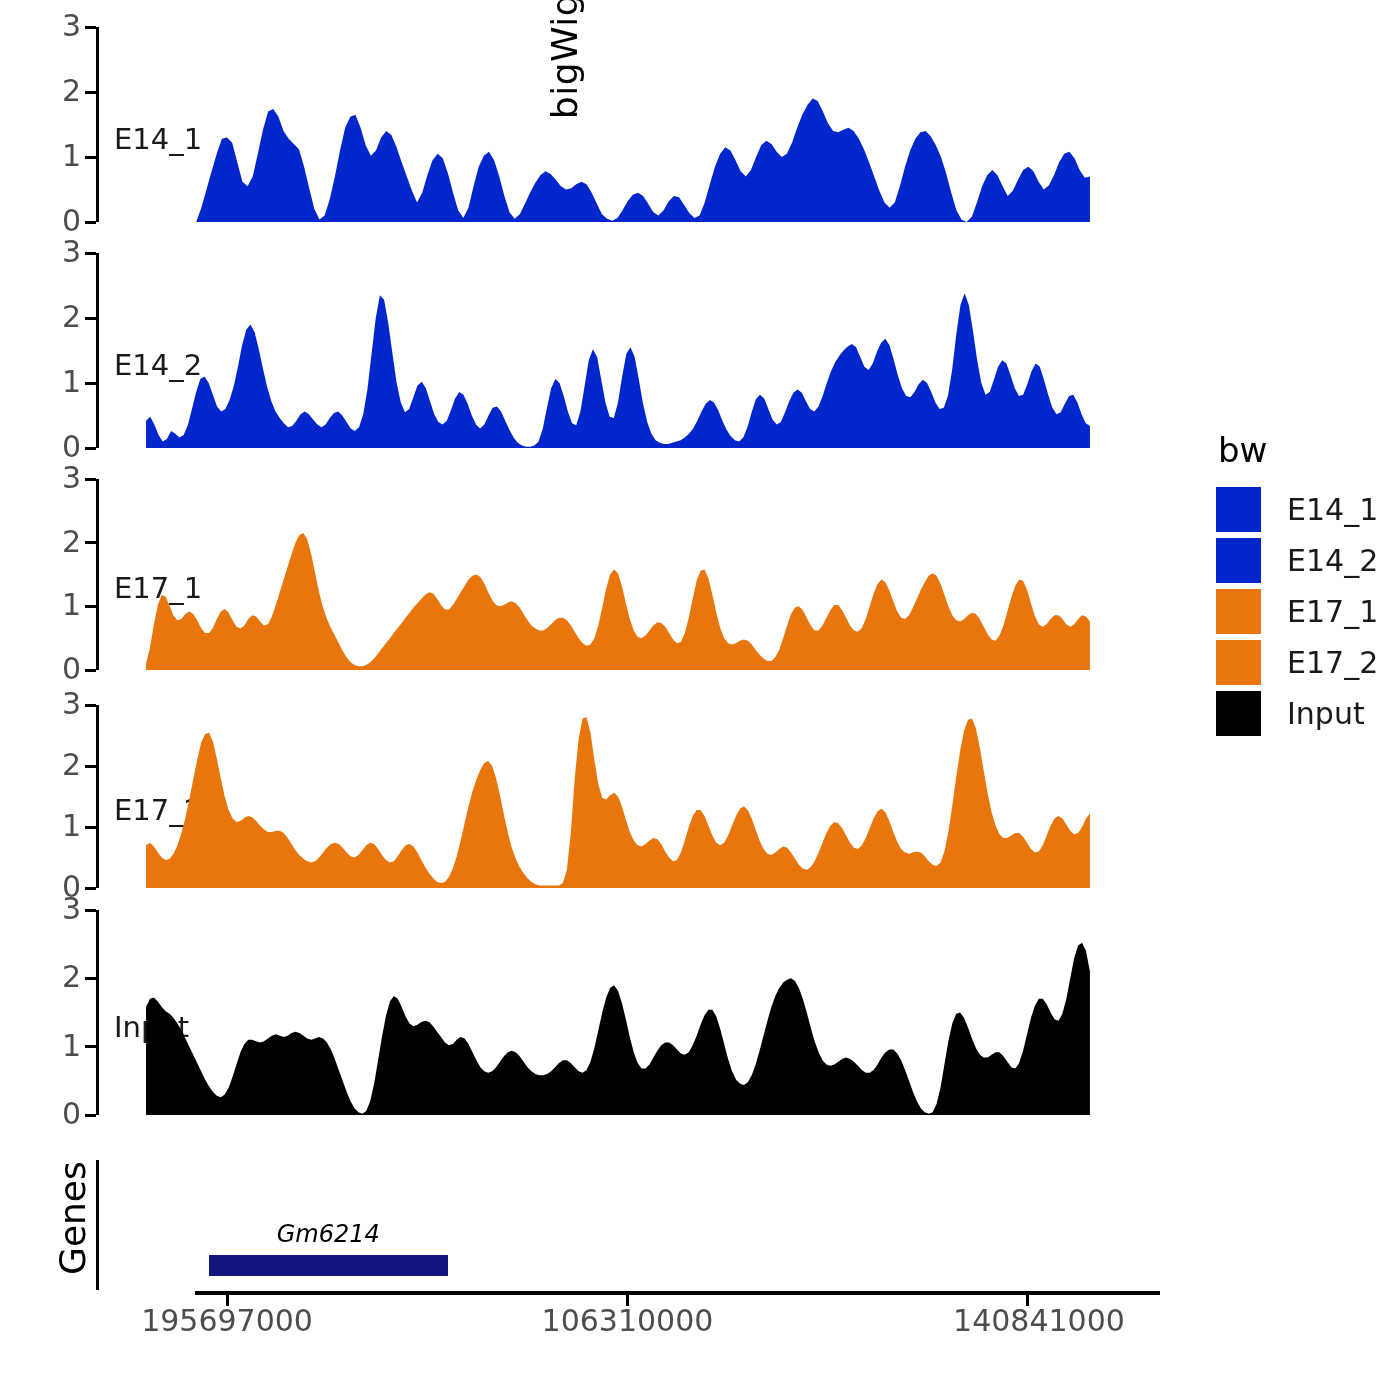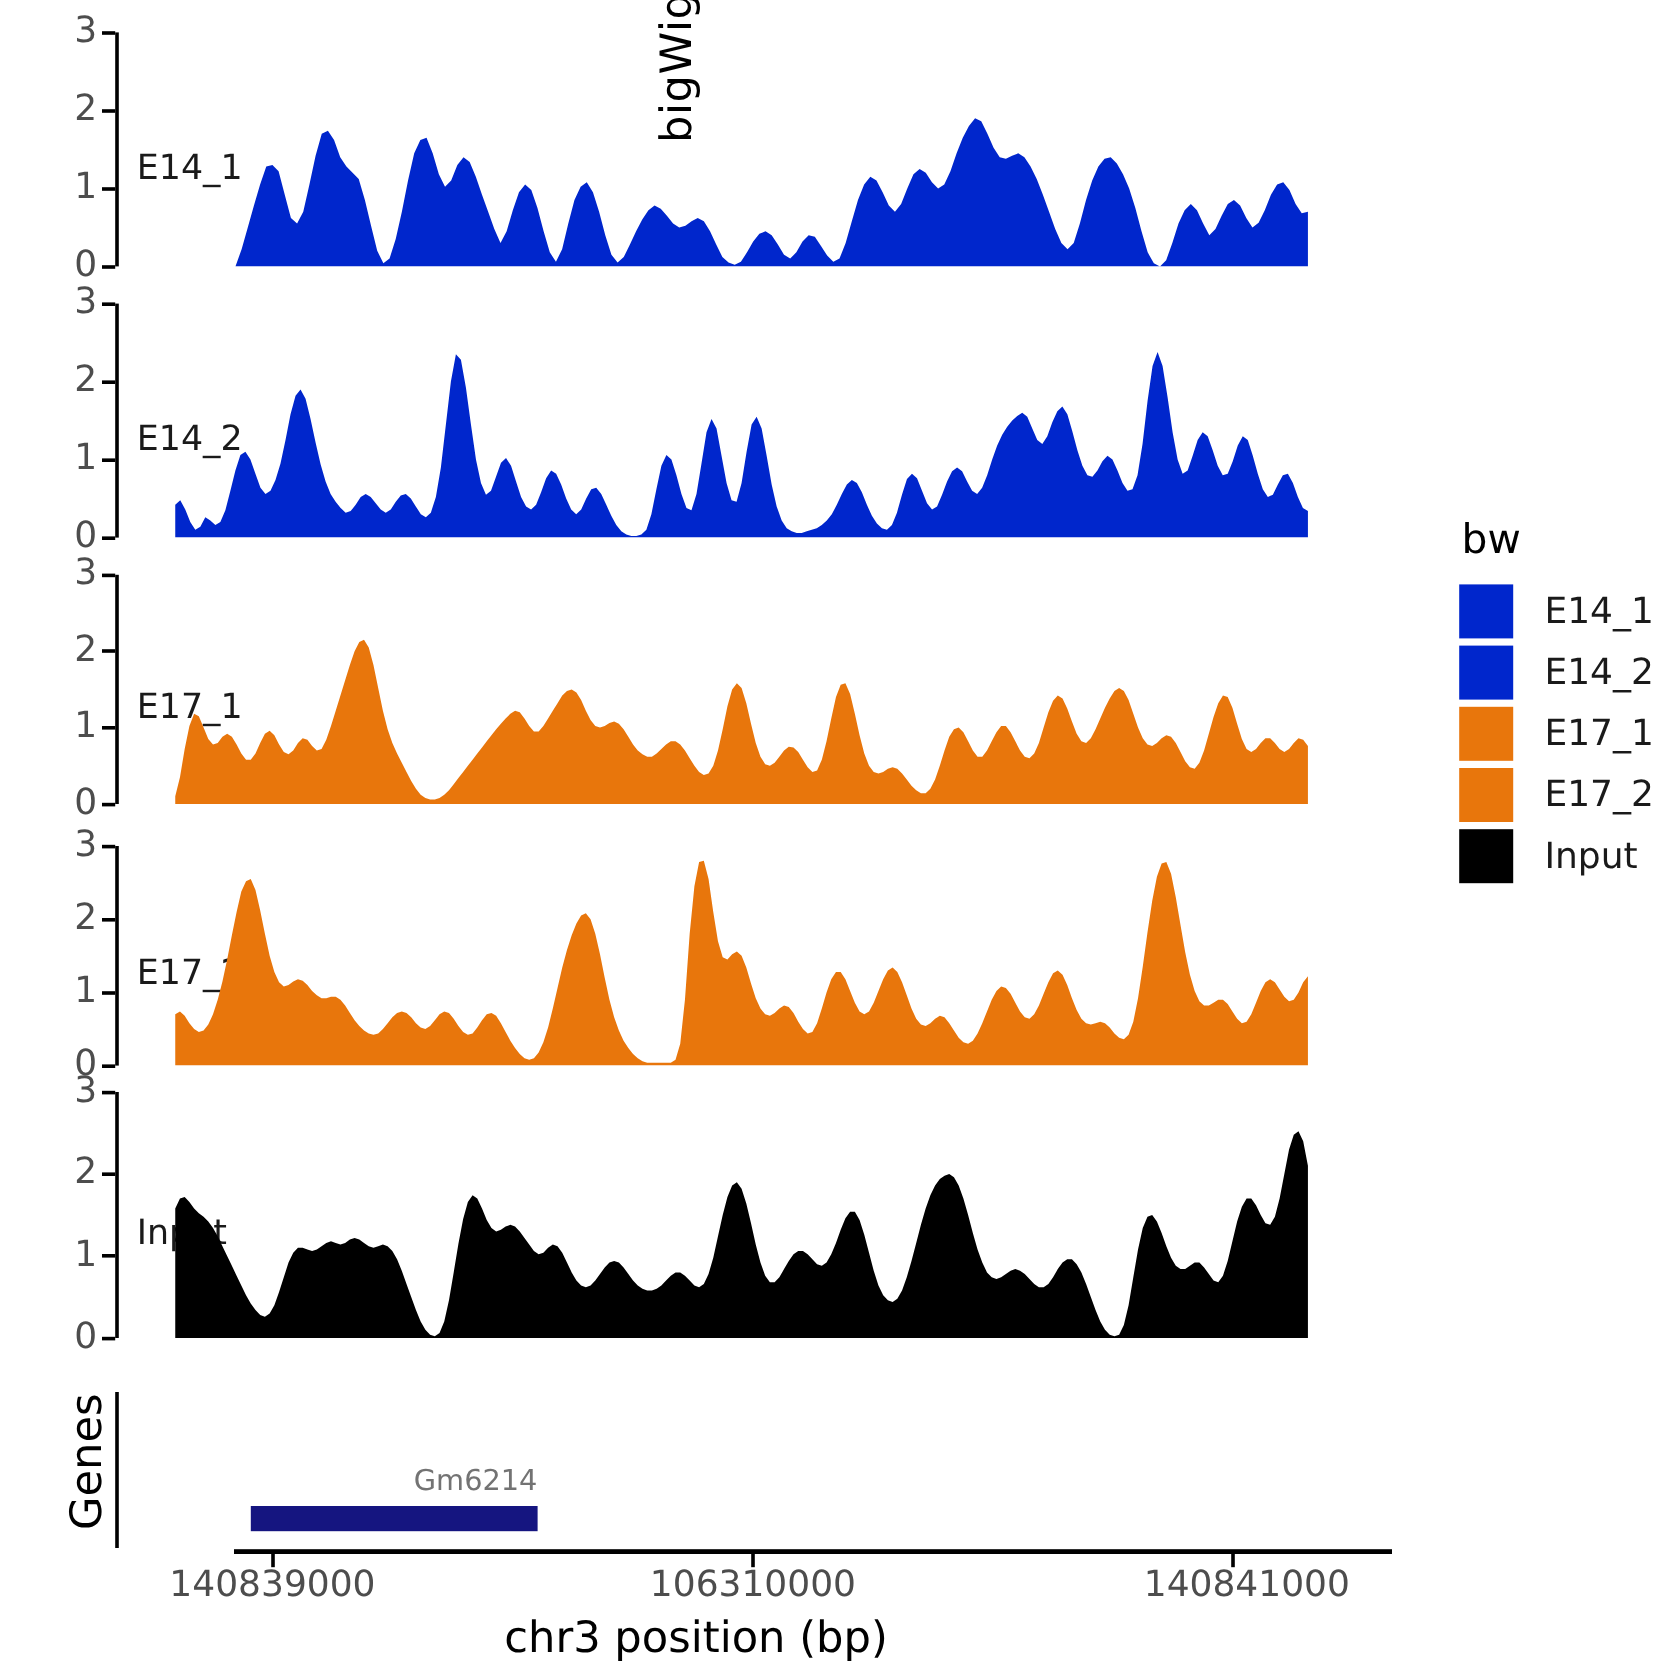--- a/index.html
+++ b/index.html
@@ -113,23 +113,24 @@
     background: #000;
   }
   .gene-bar {
     position: absolute;
     background: #151580;
     height: 21px;
   }
   .gene-name {
     position: absolute;
     font-size: 24px;
-    color: #737373;
-    white-space: nowrap;
-    text-align: right;
+    color: #000000;
+    white-space: nowrap;
+    text-align: center;
+    font-style: italic;
   }
 
   
   #xaxis {
     position: absolute;
     left: 195px;
     top: 1291px;
     width: 965px;
     height: 4px;
     background: #000000;
@@ -281,21 +282,20 @@
   <div id="genes-panel">
     <div class="axisline"></div>
     <div id="genes-features">
         <div class="gene-bar" style="left: 112.756px; width: 239.111px; top: 95px; background: rgb(21, 21, 128);"></div>
         <div class="gene-name" style="left: 112.756px; width: 239.111px; top: 60px;">Gm6214</div>
       </div>
   </div>
 
   <div id="xaxis"></div>
   <div id="xticks"></div>
-  <div id="xtitle">chr3 position (bp)</div>
 
   <div id="legend">
     <div id="legend-title">bw</div>
     <div id="legend-items">
         <div class="legend-row">
           <div class="legend-key" style="background: rgb(0, 38, 204);"></div>
           <div class="legend-text">E14_1</div>
         </div>
         <div class="legend-row">
           <div class="legend-key" style="background: rgb(0, 38, 204);"></div>
@@ -310,18 +310,18 @@
           <div class="legend-text">E17_2</div>
         </div>
         <div class="legend-row">
           <div class="legend-key" style="background: rgb(0, 0, 0);"></div>
           <div class="legend-text">Input</div>
         </div>
       </div>
   </div>
 
 <div class="xtick" style="left: 225.533px; top: 1295px; position: absolute;"></div>
-    <div class="xticklabel" style="left: 227.033px;">140839000</div>
+    <div class="xticklabel" style="left: 227.033px;">195697000</div>
     <div class="xtick" style="left: 625.948px; top: 1295px; position: absolute;"></div>
     <div class="xticklabel" style="left: 627.448px;">106310000</div>
     <div class="xtick" style="left: 1026.36px; top: 1295px; position: absolute;"></div>
     <div class="xticklabel" style="left: 1039px;">140841000</div>
   </div>
 
 </body></html>

